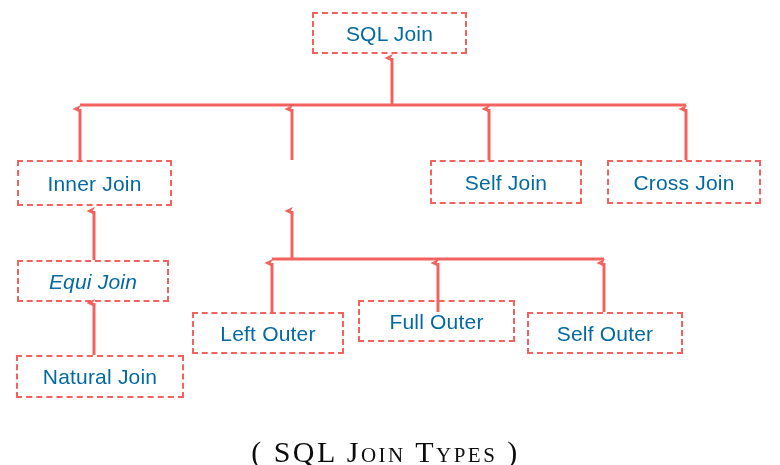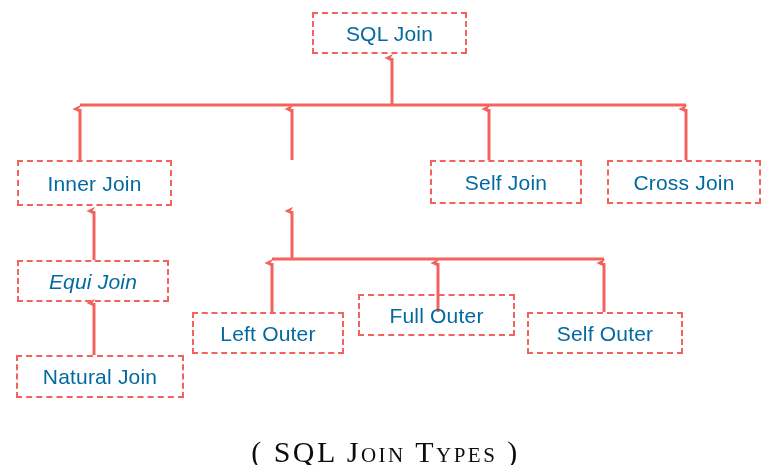--- a/index.html
+++ b/index.html
@@ -116,21 +116,21 @@
   </div>
 
   <div class="node-box" style="left:16px; top:355px; width:168px; height:43px;">
     <span class="node-label">Natural Join</span>
   </div>
 
   <div class="node-box" style="left:192px; top:312px; width:152px; height:42px;">
     <span class="node-label">Left Outer</span>
   </div>
 
-  <div class="node-box" style="left:358px; top:294px; width:157px; height:42px;">
+  <div class="node-box" style="left:358px; top:300px; width:157px; height:42px;">
     <span class="node-label">Full Outer</span>
   </div>
 
   <div class="node-box" style="left:527px; top:312px; width:156px; height:42px;">
     <span class="node-label">Self Outer</span>
   </div>
 
   <div id="caption">( SQL Join Types )</div>
 
 </div>

